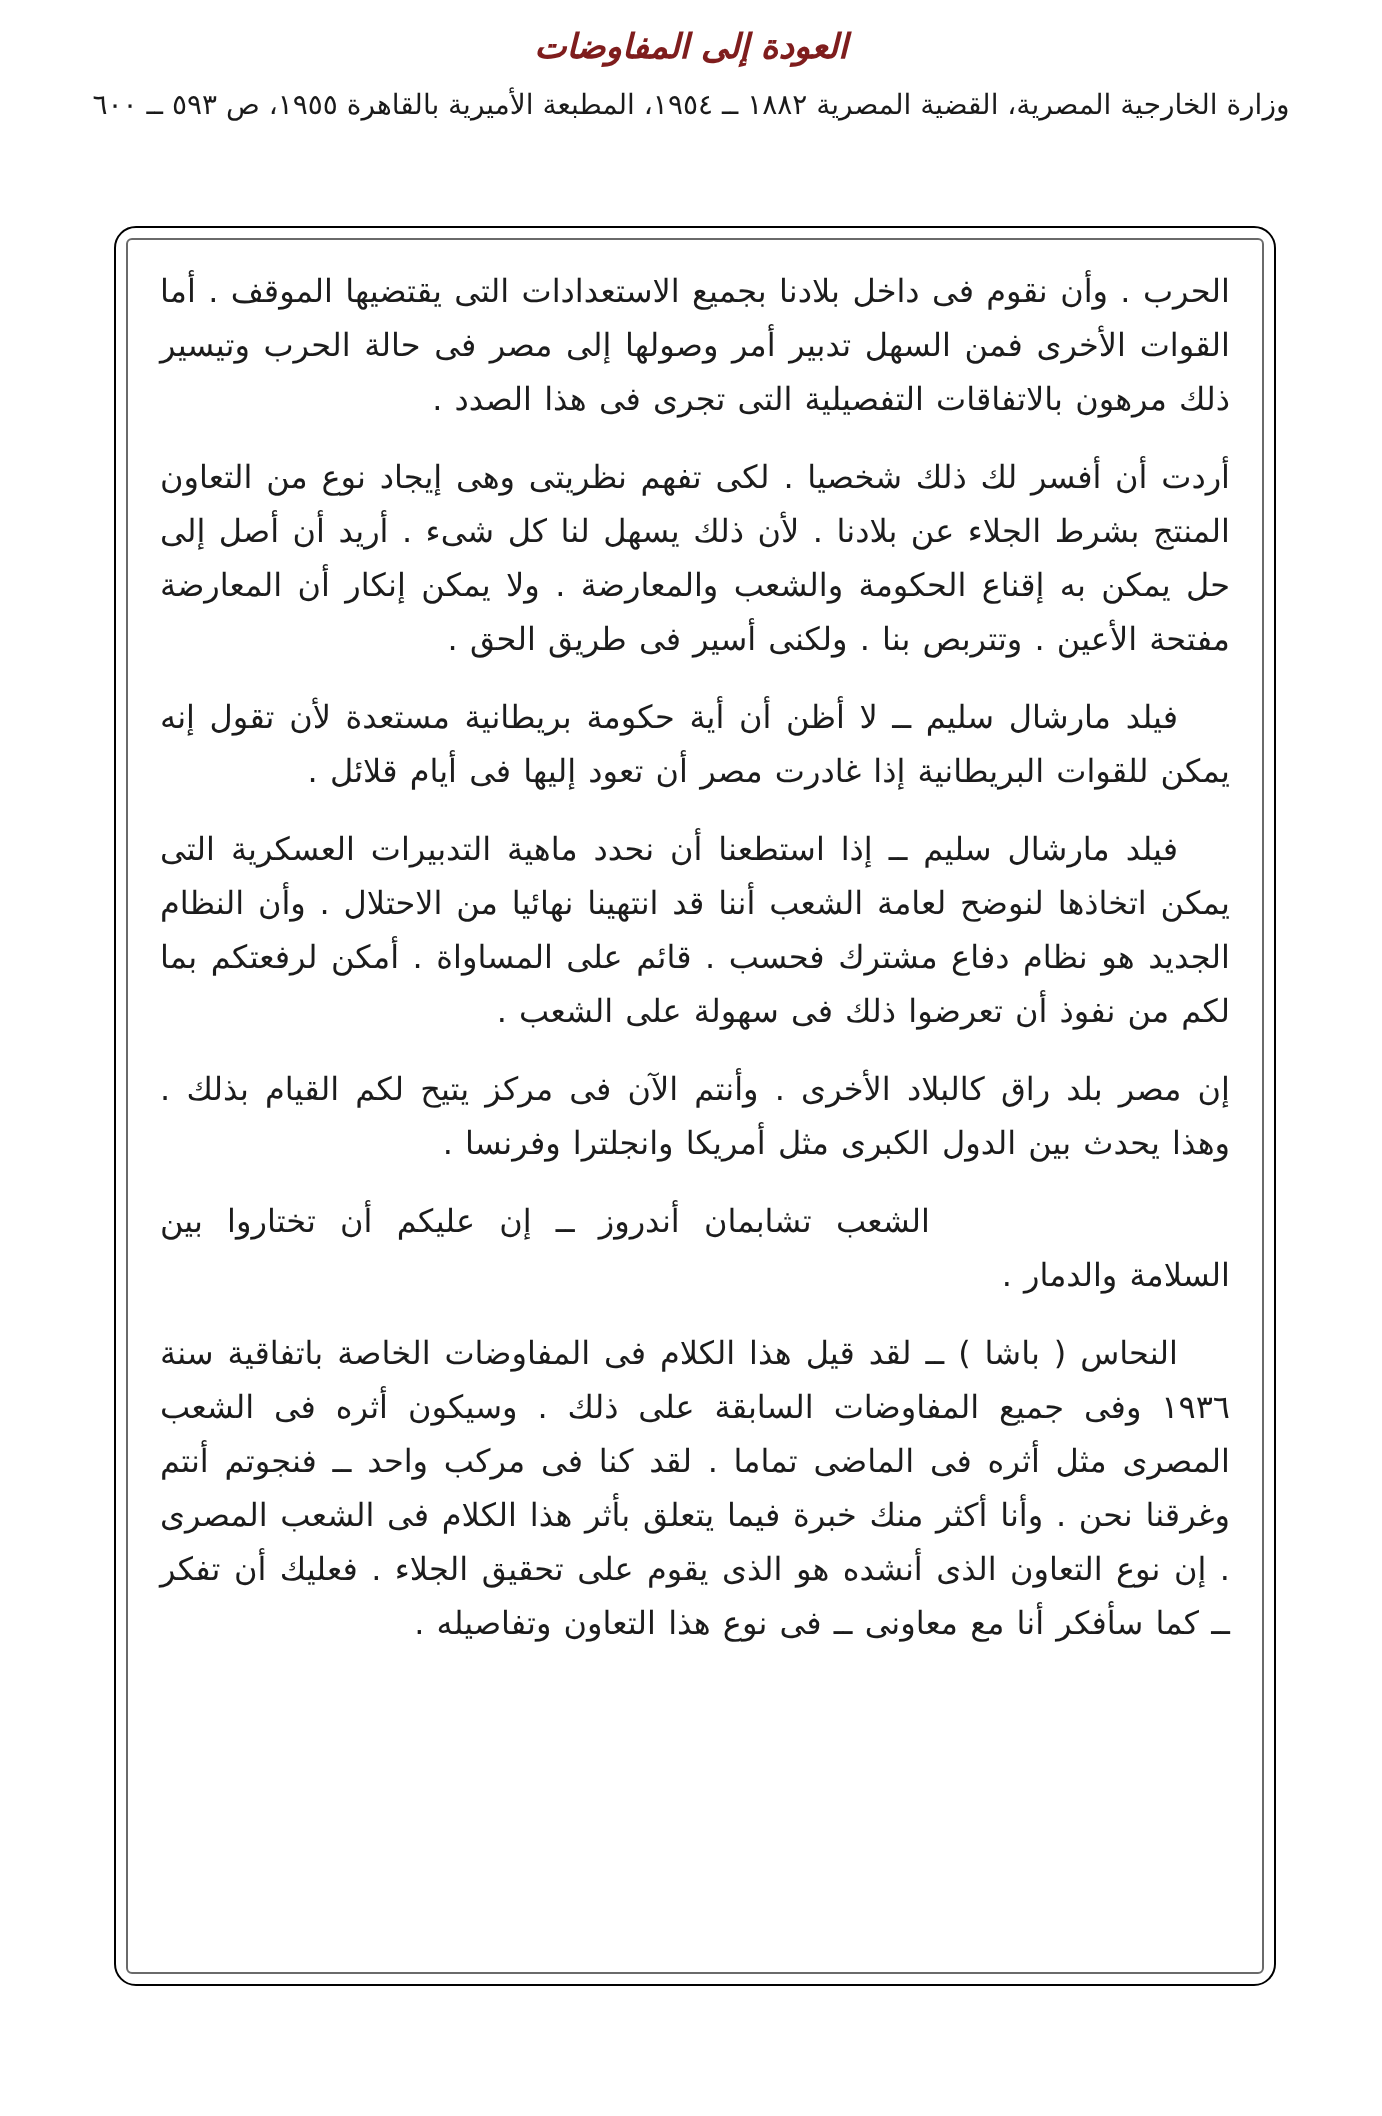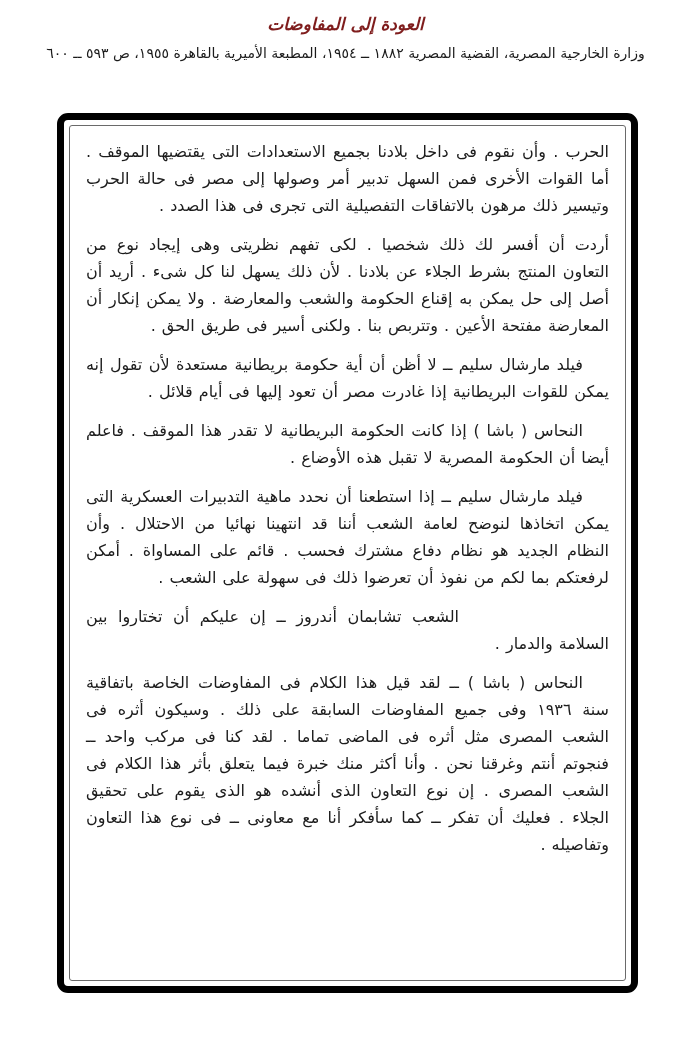--- a/index.html
+++ b/index.html
@@ -47,21 +47,21 @@
     white-space: nowrap;
   }
 
   
   .doc-box {
     position: absolute;
     top: 113px;
     left: 57px;
     width: 581px;
     height: 880px;
-    border: 7px solid #000000;
+    border: 1px solid #000000;
     border-radius: 11px;
     background: #ffffff;
     box-sizing: border-box;
   }
   .doc-inner {
     position: absolute;
     top: 5px;
     left: 5px;
     right: 5px;
     bottom: 5px;
@@ -93,18 +93,18 @@
 <div class="header">
   <div class="title">العودة إلى المفاوضات</div>
   <div class="source">وزارة الخارجية المصرية، القضية المصرية ١٨٨٢ ــ ١٩٥٤، المطبعة الأميرية بالقاهرة ١٩٥٥، ص ٥٩٣ ــ ٦٠٠</div>
 </div>
 
 <div class="doc-box">
   <div class="doc-inner">
       <p class="para flush">الحرب . وأن نقوم فى داخل بلادنا بجميع الاستعدادات التى يقتضيها الموقف . أما القوات الأخرى فمن السهل تدبير أمر وصولها إلى مصر فى حالة الحرب وتيسير ذلك مرهون بالاتفاقات التفصيلية التى تجرى فى هذا الصدد .</p>
       <p class="para flush">أردت أن أفسر لك ذلك شخصيا . لكى تفهم نظريتى وهى إيجاد نوع من التعاون المنتج بشرط الجلاء عن بلادنا . لأن ذلك يسهل لنا كل شىء . أريد أن أصل إلى حل يمكن به إقناع الحكومة والشعب والمعارضة . ولا يمكن إنكار أن المعارضة مفتحة الأعين . وتتربص بنا . ولكنى أسير فى طريق الحق .</p>
       <p class="para indent">فيلد مارشال سليم ــ لا أظن أن أية حكومة بريطانية مستعدة لأن تقول إنه يمكن للقوات البريطانية إذا غادرت مصر أن تعود إليها فى أيام قلائل .</p>
-      <p class="para indent">النحاس ( باشا ) إذا كانت الحكومة البريطانية لا تقدر هذا الموقف . فاعلم أيضا أن الحكومة المصرية لا تقبل هذه الأوضاع .</p>
       <p class="para indent">فيلد مارشال سليم ــ إذا استطعنا أن نحدد ماهية التدبيرات العسكرية التى يمكن اتخاذها لنوضح لعامة الشعب أننا قد انتهينا نهائيا من الاحتلال . وأن النظام الجديد هو نظام دفاع مشترك فحسب . قائم على المساواة . أمكن لرفعتكم بما لكم من نفوذ أن تعرضوا ذلك فى سهولة على الشعب .</p>
+      <p class="para flush">إن مصر بلد راق كالبلاد الأخرى . وأنتم الآن فى مركز يتيح لكم القيام بذلك . وهذا يحدث بين الدول الكبرى مثل أمريكا وانجلترا وفرنسا .</p>
       <p class="para indent-large">الشعب تشابمان أندروز ــ إن عليكم أن تختاروا بين السلامة والدمار .</p>
       <p class="para indent">النحاس ( باشا ) ــ لقد قيل هذا الكلام فى المفاوضات الخاصة باتفاقية سنة ١٩٣٦ وفى جميع المفاوضات السابقة على ذلك . وسيكون أثره فى الشعب المصرى مثل أثره فى الماضى تماما . لقد كنا فى مركب واحد ــ فنجوتم أنتم وغرقنا نحن . وأنا أكثر منك خبرة فيما يتعلق بأثر هذا الكلام فى الشعب المصرى . إن نوع التعاون الذى أنشده هو الذى يقوم على تحقيق الجلاء . فعليك أن تفكر ــ كما سأفكر أنا مع معاونى ــ فى نوع هذا التعاون وتفاصيله .</p>
     </div>
 </div>
 
 </body></html>

